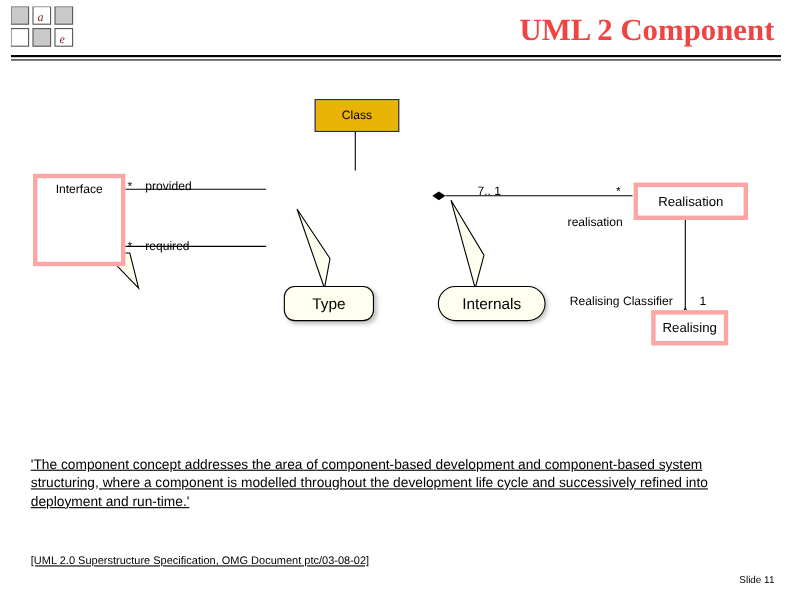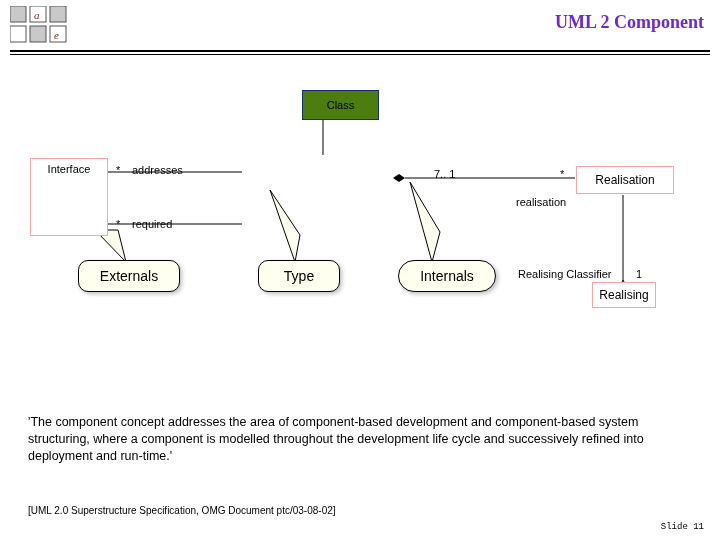--- a/index.html
+++ b/index.html
@@ -26,48 +26,47 @@
   .logo {
     position: absolute;
     left: 10px; top: 6px;
     width: 60px; height: 40px;
   }
   .title {
     position: absolute;
     right: 16px;
     top: 12px;
     font-family: "Times New Roman", Times, serif;
-    font-size: 18px;
+    font-size: 28px;
     font-weight: bold;
-    color: #6d28d9;
+    color: #ef4444;
   }
   .hr {
     position: absolute;
     left: 10px; right: 10px; top: 50px;
     border-top: 2px solid #000;
   }
   .hr2 {
     position: absolute;
     left: 10px; right: 10px; top: 54px;
     border-top: 1px solid #000;
   }
   
   .box {
     position: absolute;
-    border: 1px solid #fca5a5;
+    border: 4px solid #fca5a5;
     display: flex;
     align-items: center;
     justify-content: center;
     font-size: 12px;
     background: #fff;
   }
   .classbox {
-    background: #4d7c0f;
+    background: #eab308;
     border: 1.5px solid #1a2a7a;
-    margin-left: 16px;
   }
   .callout {
     position: absolute;
     background: #fffff0;
     border: 1px solid #000;
     border-radius: 10px;
     display: flex;
     align-items: center;
     justify-content: center;
     font-size: 14px;
@@ -83,31 +82,31 @@
     left: 0; top: 0;
     width: 720px; height: 540px;
     pointer-events: none;
   }
   .bodytext {
     position: absolute;
     left: 28px; right: 28px;
     font-size: 12.5px;
     line-height: 1.35;
     color: #000;
+    text-decoration: underline;
   }
   .cite {
     font-size: 10px;
   }
   .slidenum {
     position: absolute;
     right: 16px;
     bottom: 8px;
     font-size: 9px;
     color: #000;
-    font-family: Liberation Mono, monospace;
   }
 </style>
 </head>
 <body>
 
 <div class="slide">
 
   <div class="header">
     <div class="logo">
       <svg viewBox="0 0 60 40">
@@ -159,33 +158,32 @@
   <div class="box classbox" style="left:286px; top:90px; width:75px; height:28px; font-size:11px;">Class</div>
 
   <div class="box" style="left:30px; top:158px; width:76px; height:72px; align-items:flex-start; padding-top:4px; font-size:11px;">Interface</div>
 
 
   <div class="box" style="left:576px; top:166px; width:96px; height:26px;">Realisation</div>
 
   <div class="box" style="left:592px; top:282px; width:62px; height:24px;">Realising</div>
 
   <span class="lbl" style="left:116px; top:164px;">*</span>
-  <span class="lbl" style="left:132px; top:164px;">addresses</span>
+  <span class="lbl" style="left:132px; top:164px;">provided</span>
 
   <span class="lbl" style="left:116px; top:218px;">*</span>
   <span class="lbl" style="left:132px; top:218px;text-align:center;">required</span>
 
   <span class="lbl" style="left:434px; top:168px;">7.. 1</span>
   <span class="lbl" style="left:560px; top:168px;">*</span>
   <span class="lbl" style="left:516px; top:196px;">realisation</span>
 
   <span class="lbl" style="left:518px; top:268px;">Realising Classifier</span>
   <span class="lbl" style="left:636px; top:268px;">1</span>
 
-  <div class="callout" style="left:78px; top:260px; width:100px; height:30px;">Externals</div>
 
   <div class="callout" style="left:258px; top:260px; width:80px; height:30px;">Type</div>
 
   <div class="callout" style="left:398px; top:260px; width:96px; height:30px;border-radius:16px;">Internals</div>
 
   <div class="bodytext" style="top:414px;">'The component concept addresses the area of component-based development and component-based system structuring, where a component is modelled throughout the development life cycle and successively refined into deployment and run-time.'</div>
   <div class="bodytext cite" style="top:468px;margin-top:36px;">[UML 2.0 Superstructure Specification, OMG Document ptc/03-08-02]</div>
 
   <div class="slidenum">Slide 11</div>
 

